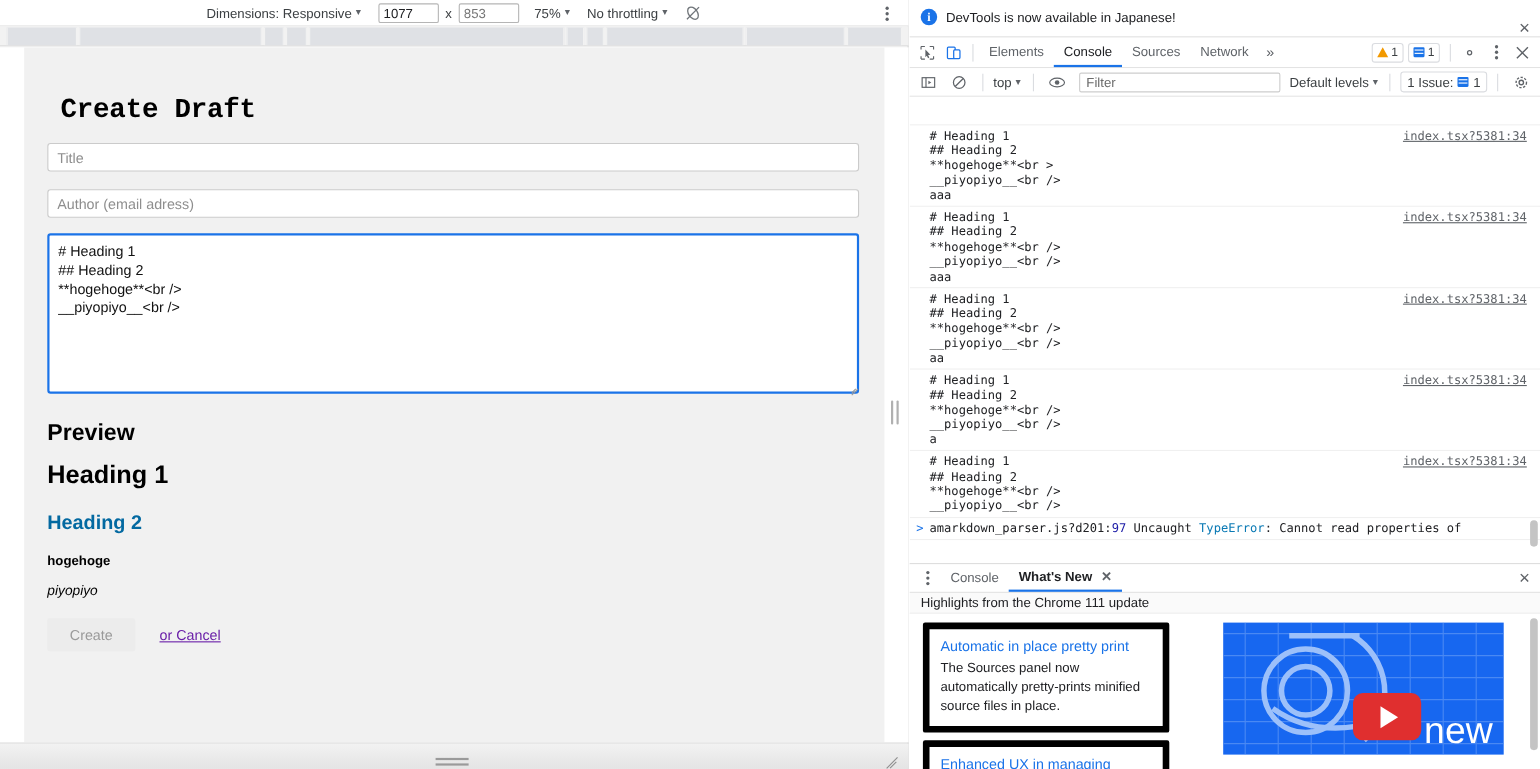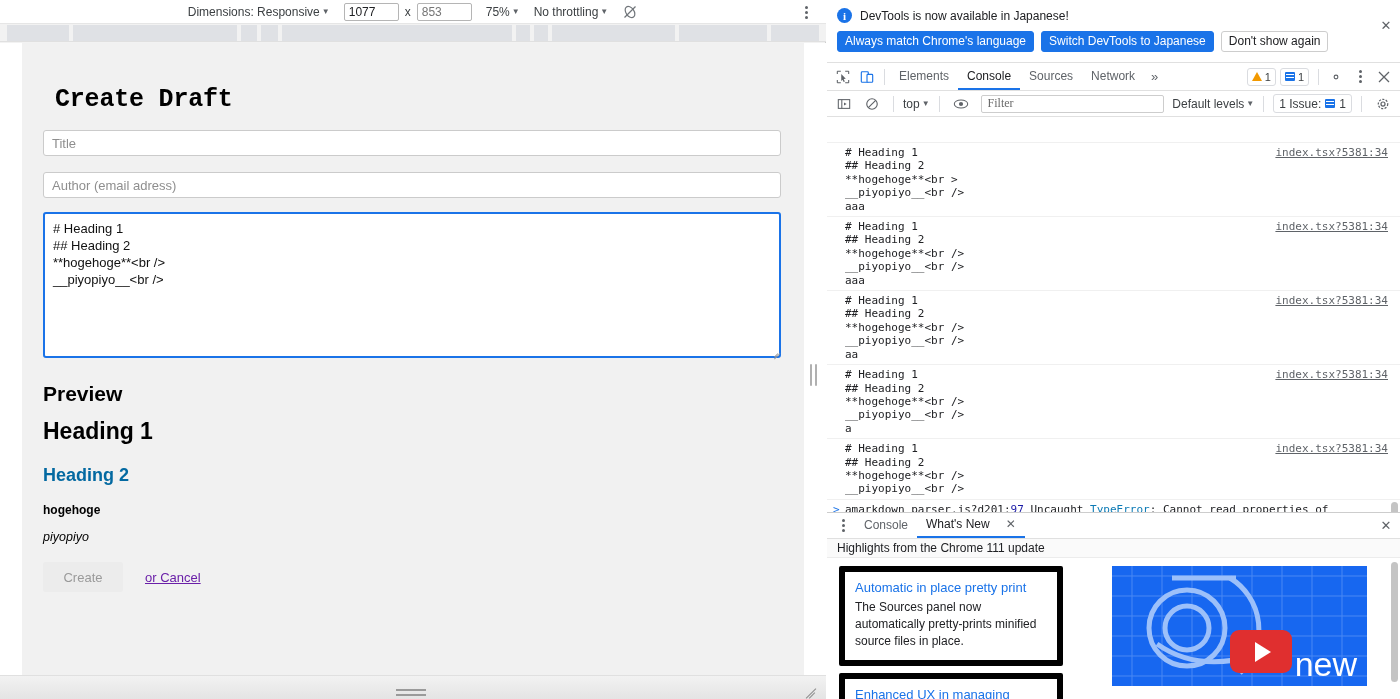--- a/index.html
+++ b/index.html
@@ -220,21 +220,21 @@
   .kebab { display:flex; flex-direction:column; gap:2px; align-items:center; }
   .kebab i { width:3px;height:3px;border-radius:50%;background:#5f6368; display:block;}
 
   
   #console-toolbar {
     flex: 0 0 auto; height: 26px; display:flex; align-items:center;
     border-bottom: 1px solid #e0e0e0; background:#fff; padding: 0 5px; gap: 4px;
   }
   #filter-input {
     flex: 1 1 auto; height: 18px; border:1px solid #cdcdcd; border-radius:2px;
-    font-size:12px; font-family:Liberation Serif, serif; color:#202124;
+    font-size:12px; font-family:Liberation Sans, sans-serif; color:#202124;
     padding: 0 6px; outline:none; margin: 0 4px;
   }
   #filter-input::placeholder { color:#6b6b6b; }
   .levels-sel { font-size:12px; color:#3c4043; cursor:pointer; white-space:nowrap; }
   .issues-btn {
     display:flex; align-items:center; gap:4px; border:1px solid #dadce0;
     border-radius:3px; height:19px; padding:0 5px; font-size:12px; color:#3c4043; cursor:pointer;
   }
 
   
@@ -271,21 +271,21 @@
   }
 
   
   #drawer { flex: 0 0 auto; height: 187px; display:flex; flex-direction:column;
             border-top: 1px solid #cdcdcd; background:#fff;}
   #drawer-tabbar {
     height: 26px; display:flex; align-items:center; border-bottom:1px solid #e0e0e0;
     padding: 0 4px; background:#fff;
   }
   .dw-tab { padding: 0 9px; height:25px; line-height:25px; font-size:12px; color:#5f6368; cursor:pointer; }
-  .dw-tab.active { color:#202124; border-bottom:2px solid #1a73e8; display:flex; align-items:center; gap:16px;}
+  .dw-tab.active { color:#202124; border-bottom:2px solid #1a73e8; display:flex; align-items:center; gap:8px;font-weight:bold;}
   .dw-tab .tab-x { font-size: 12px; color:#5f6368; }
   #drawer-close { margin-left:auto; width:20px;height:20px;display:flex;align-items:center;justify-content:center;
                   color:#5f6368;font-size:13px;cursor:pointer;}
   #wn-subtitle {
     height: 22px; display:flex; align-items:center; padding: 0 10px;
     font-size: 12px; color:#202124; border-bottom:1px solid #ececec; background:#fafafa;
   }
   #wn-body { flex:1 1 auto; position:relative; overflow:hidden; background:#fff; padding: 8px 0 0 12px; }
   .wn-card {
     width: 224px; border:6px solid #000000; border-radius:2px; padding: 8px 10px 10px 10px;
@@ -412,25 +412,20 @@
         <i></i>
       </div>
   </div>
 
   <div id="devtools">
 
     <div id="locale-banner">
       <div class="banner-row1">
         <span class="info-icon">i</span>
         <span class="banner-msg">DevTools is now available in Japanese!</span>
-      </div>
-      <div class="banner-row2">
-        <button class="btn-primary">Always match Chrome's language</button>
-        <button class="btn-primary">Switch DevTools to Japanese</button>
-        <button class="btn-secondary">Don't show again</button>
       </div>
       <div id="banner-close">✕</div>
     </div>
 
     <div id="dt-tabbar">
       <div class="tb-icon-btn">
         <svg width="14" height="14" viewBox="0 0 16 16">
           <path d="M1.5 1.5h4M10.5 1.5h4M1.5 14.5h4M10.5 14.5h4M1.5 1.5v3M14.5 1.5v3M1.5 11.5v3M14.5 11.5v3" stroke="#5f6368" stroke-width="1.2" fill="none"></path>
           <path d="M6 4.5l5.2 5.6-2.4.3 1.3 2.6-1.3.7-1.3-2.6-1.5 1.6z" fill="#5f6368"></path>
         </svg>

